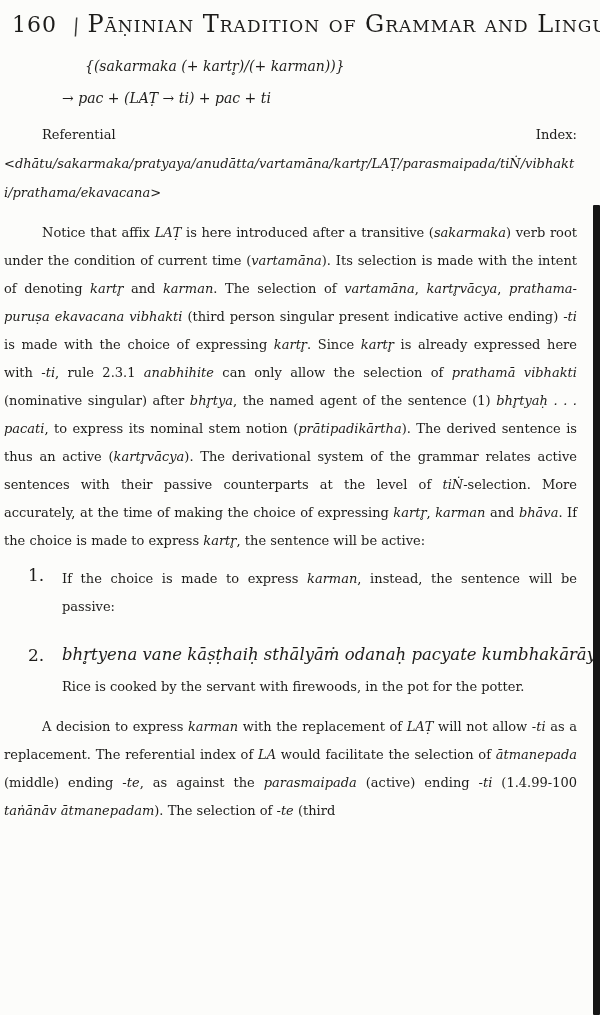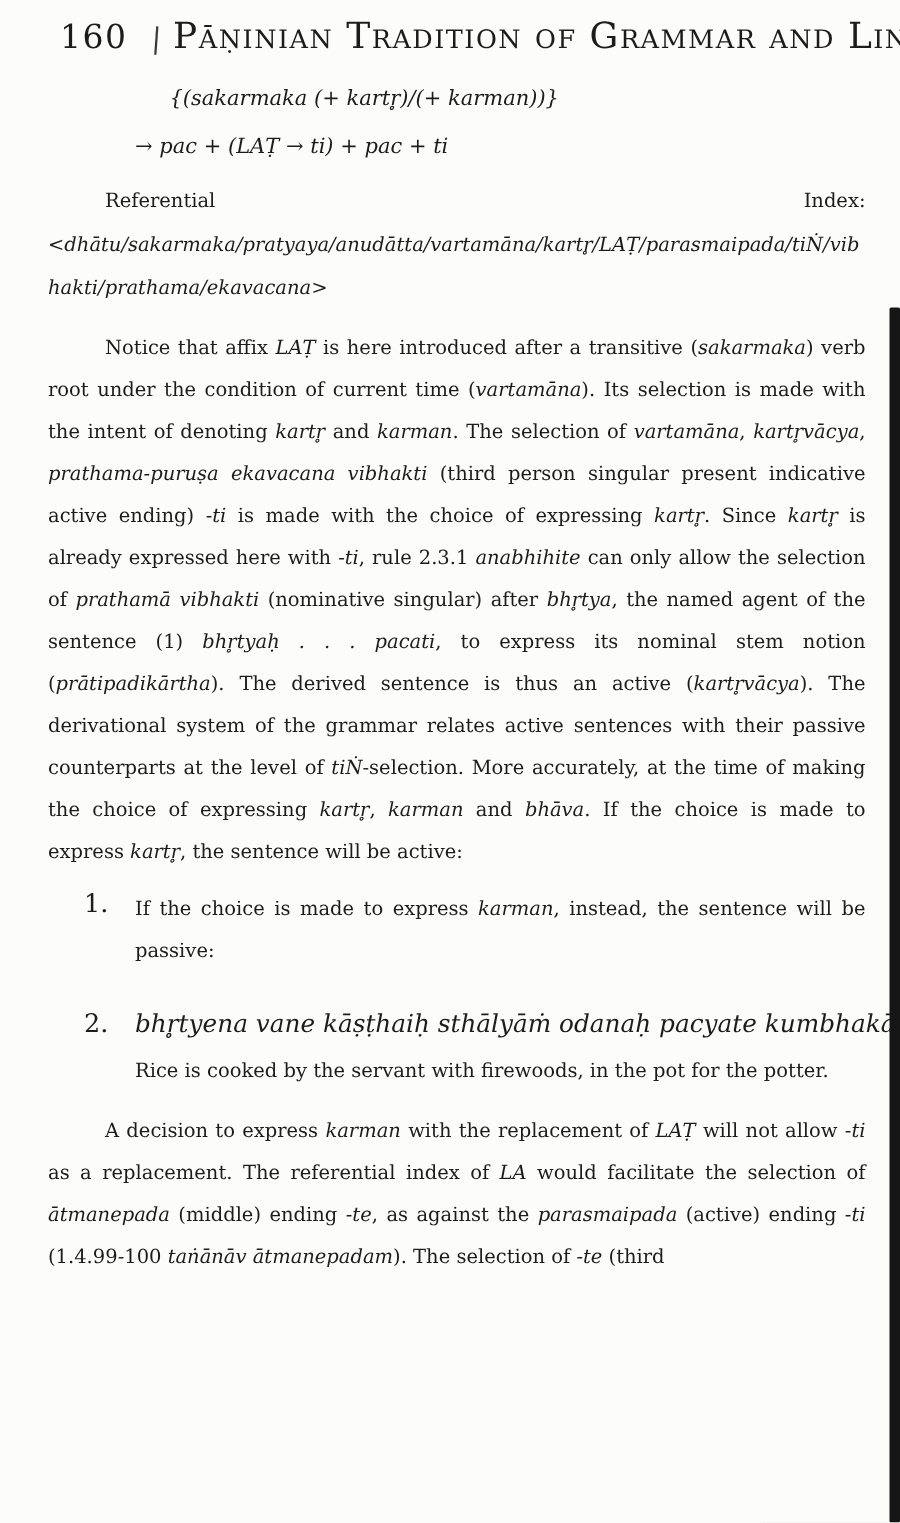--- a/index.html
+++ b/index.html
@@ -5,21 +5,20 @@
   html,body { margin:0; padding:0; }
   body {
     width:600px; height:1015px; overflow:hidden;
     background:#e9e9e7;
     font-family:"DejaVu Serif","Liberation Serif",serif;
   }
   .page {
     position:relative; width:600px; height:1015px;
     background:#fcfcfa; color:#1d1c1a;
     box-sizing:border-box;
-    padding-left:28px;
   }
   .header {
     display:flex; align-items:baseline;
     padding:10px 14px 0 12px;
   }
   .pagenum { font-size:22px; letter-spacing:1px; }
   .sep { margin-left:16px; font-size:19px; color:#3a3a38; transform:rotate(4deg); display:inline-block; }
   .title {
     flex:1; 
     font-variant:small-caps; font-size:24px; letter-spacing:1px;

